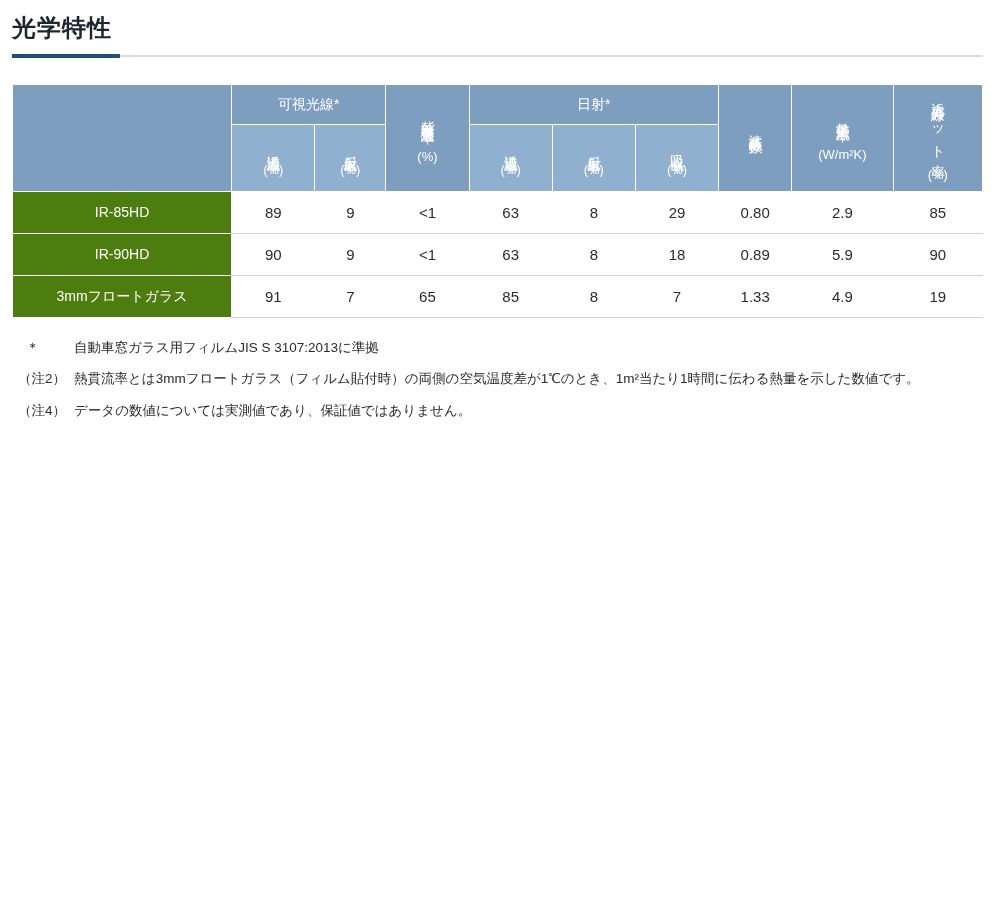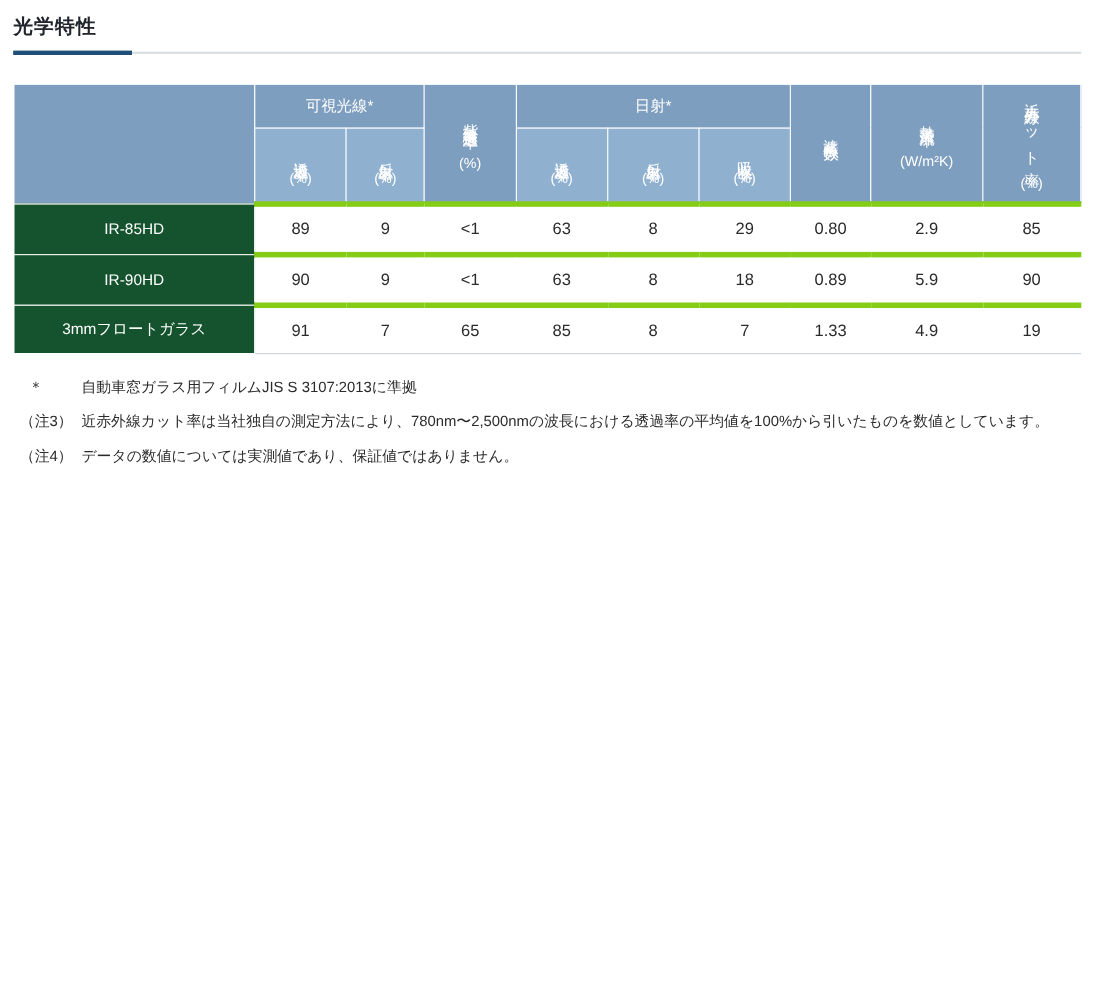--- a/index.html
+++ b/index.html
@@ -18,21 +18,21 @@
     width: 995px;
     box-sizing: border-box;
     padding: 0;
     position: relative;
   }
   
   .title-block {
     padding: 12px 0 0 12px;
   }
   .page-title {
-    font-size: 18px;
+    font-size: 24px;
     font-weight: bold;
     color: #20242b;
     letter-spacing: 1px;
     margin: 0;
     padding: 0 0 10px 0;
   }
   .title-rules {
     margin: 0 12px 0 12px;
     position: relative;
     height: 4px;
@@ -94,35 +94,35 @@
     display: inline-block;
     letter-spacing: 2px;
     line-height: 1.25;
   }
   .unit {
     display: block;
     font-size: 13px;
     margin-top: 4px;
   }
   td.rowlabel {
-    background: #14532d;
+    background: #4d7c0f;
     color: #ffffff;
     font-size: 14px;
     line-height: 1.5;
     padding: 10px 4px;
   }
   td.val {
     background: #ffffff;
     color: #2b2b2b;
     font-size: 15px;
     border: 1px solid #c9d4e0;
     padding: 12px 2px;
   }
   tr.datarow td.val {
-    border-top: 5px solid #84cc16;
+    border-top: 1px solid #84cc16;
     border-bottom: 1px solid #c9d4e0;
   }
   
   .notes {
     margin: 18px 12px 0 12px;
     width: 971px;
   }
   .note {
     display: flex;
     font-size: 13.5px;
@@ -257,22 +257,22 @@
       </tbody>
     </table>
   </div>
 
   <div class="notes">
     <div class="note">
       <div class="note-mark star">＊</div>
       <div class="note-text">自動車窓ガラス用フィルムJIS S 3107:2013に準拠</div>
     </div>
     <div class="note">
-      <div class="note-mark">（注3）</div>
-      <div class="note-text">近赤外線カット率は当社独自の測定方法により、780nm〜2,500nmの波長における透過率の平均値を100%から引いたものを数値としています。</div>
+      <div class="note-mark">（注2）</div>
+      <div class="note-text">熱貫流率とは3mmフロートガラス（フィルム貼付時）の両側の空気温度差が1℃のとき、1m²当たり1時間に伝わる熱量を示した数値です。</div>
     </div>
     <div class="note">
       <div class="note-mark">（注4）</div>
       <div class="note-text">データの数値については実測値であり、保証値ではありません。</div>
     </div>
   </div>
 
 </div>
 
 </body></html>

